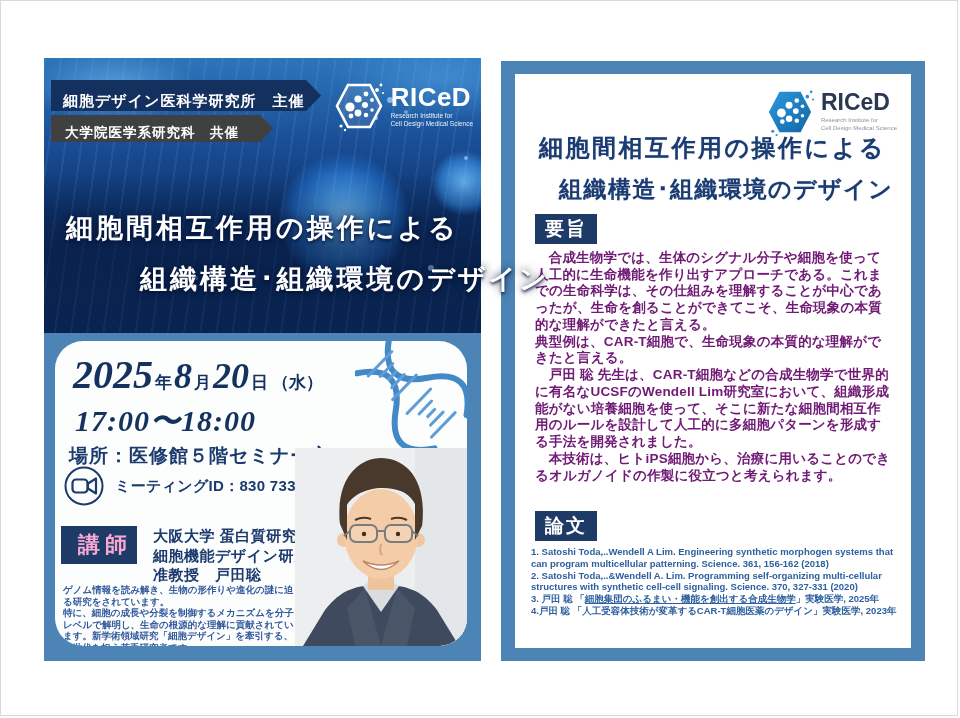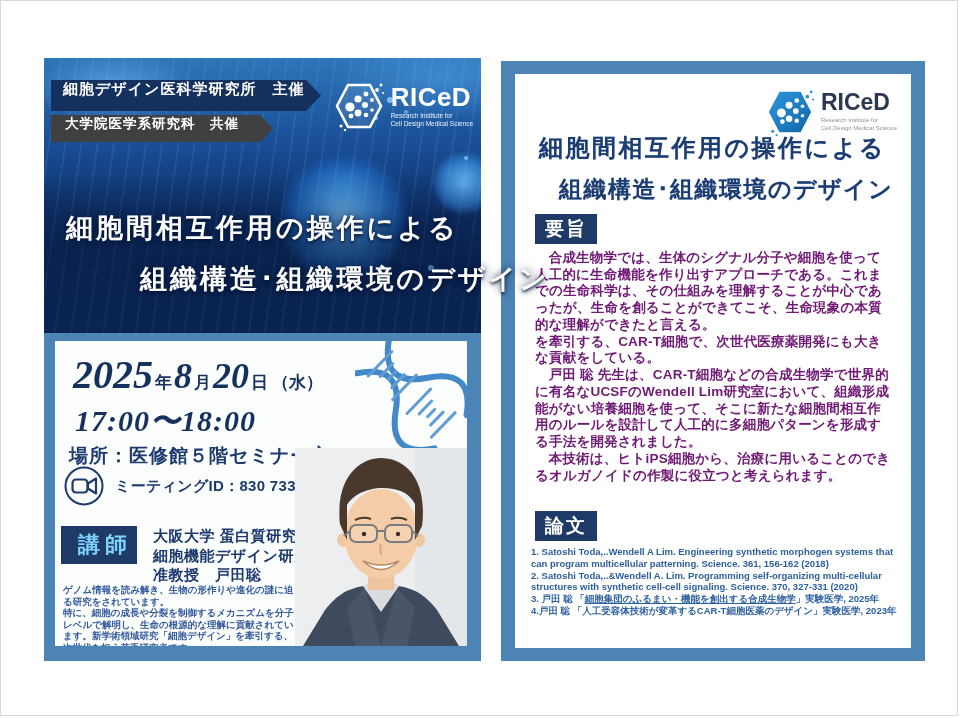--- a/index.html
+++ b/index.html
@@ -19,45 +19,45 @@
   }
   .hero::before { content:""; position:absolute; inset:0;
       background:repeating-linear-gradient(98deg, rgba(130,195,255,.10) 0 2px, rgba(0,0,0,0) 2px 16px); }
   .hero::after { content:""; position:absolute; inset:0;
       background:linear-gradient(180deg, rgba(8,25,60,0) 42%, rgba(8,24,58,.55) 70%, rgba(8,24,58,.35) 100%); }
   .bubbles { position:absolute; left:330px; top:58px; width:4px; height:4px; border-radius:50%; background:rgba(170,220,255,.8);
       box-shadow: 14px -18px 0 1px rgba(170,220,255,.7), 30px -6px 0 0 rgba(150,205,250,.6),
                   -260px 120px 0 1px rgba(150,205,250,.5), -180px 160px 0 0 rgba(150,205,250,.45),
                   55px 150px 0 1px rgba(150,205,250,.5), 90px 40px 0 0 rgba(170,220,255,.6); z-index:1; }
   .ribbon { position:absolute; left:7px; background:#14305f; color:#ffffff; font-weight:bold; z-index:3;
-      display:flex; align-items:flex-start; box-shadow:0 2px 4px rgba(0,10,30,.4); }
+      display:flex; align-items:flex-end; box-shadow:0 2px 4px rgba(0,10,30,.4); }
   .ribbon-1 { top:22px; width:270px; height:31px; font-size:15px; letter-spacing:1px; padding-left:12px;
       clip-path:polygon(0 0, calc(100% - 15px) 0, 100% 50%, calc(100% - 15px) 100%, 0 100%); }
   .ribbon-2 { top:57px; width:222px; height:27px; font-size:13.5px; letter-spacing:1px; padding-left:14px; background:#404040;
       clip-path:polygon(0 0, calc(100% - 13px) 0, 100% 50%, calc(100% - 13px) 100%, 0 100%); }
   .logo-left { position:absolute; right:8px; top:22px; display:flex; align-items:center; gap:6px; z-index:3; }
   .logo-left .logo-name { color:#ffffff; font-size:26px; font-weight:bold; letter-spacing:.5px; line-height:1; }
   .logo-left .logo-sub { color:#e8f2fb; font-size:6.5px; line-height:1.25; margin-top:2px; }
   .hero-title { position:absolute; left:0; width:100%; z-index:3; color:#ffffff; font-weight:bold; font-size:27px;
       letter-spacing:3px; text-shadow:0 0 8px rgba(5,20,55,.9), 0 2px 3px rgba(5,20,55,.8); }
   .hero-title-1 { top:152px; left:22px; }
   .hero-title-2 { top:203px; left:96px; }
   .band { position:absolute; left:0; top:275px; width:437px; height:328px; background:#4c84b5; }
-  .panel-l { position:absolute; left:11px; top:8px; width:412px; height:305px; background:#fcfdfd; overflow:hidden; }
+  .panel-l { position:absolute; left:11px; top:8px; width:412px; height:305px; background:#fcfdfd; overflow:hidden;border-radius:28px; }
   .date-row { position:absolute; left:18px; top:10px; color:#15325f; white-space:nowrap; }
   .d-num { font-family:"Liberation Serif", serif; font-style:italic; font-weight:bold; font-size:40px; }
   .d-num-s { font-family:"Liberation Serif", serif; font-style:italic; font-weight:bold; font-size:36px; }
   .d-unit { font-size:17px; font-weight:bold; margin:0 2px; }
   .time-row { position:absolute; left:20px; top:60px; color:#15325f; font-family:"Liberation Serif", serif;
       font-style:italic; font-weight:bold; font-size:30px; letter-spacing:1px; }
   .place-row { position:absolute; left:14px; top:102px; color:#1c3a6e; font-size:19px; font-weight:bold; letter-spacing:1px; }
   .meet { position:absolute; left:8px; top:124px; display:flex; align-items:center; gap:10px; }
   .meet-lines { color:#1c3a6e; font-weight:bold; font-size:15px; line-height:1.6; letter-spacing:.3px; }
   .lect-row { position:absolute; left:6px; top:185px; display:flex; gap:16px; }
-  .lect-badge { width:76px; height:38px; background:#1e3a66; color:#7dd3fc; font-size:22px; font-weight:bold;
+  .lect-badge { width:76px; height:38px; background:#1e3a66; color:#f9a8d4; font-size:22px; font-weight:bold;
       letter-spacing:5px; display:flex; align-items:center; justify-content:center; padding-left:12px; }
   .affil { color:#1c3a6e; font-weight:bold; font-size:15px; line-height:1.3; letter-spacing:.5px; }
   .bio { position:absolute; left:8px; top:243px; width:238px; color:#33599c; font-weight:bold; font-size:9.5px;
       line-height:1.22; white-space:pre-line; }
   .dna { position:absolute; left:300px; top:-2px; z-index:2; }
   .portrait { position:absolute; right:0; bottom:0; width:172px; height:198px; z-index:3; }
 
   
   .poster-right { position:absolute; left:500px; top:60px; width:424px; height:600px; background:#4c84b5; }
   .panel-r { position:absolute; left:14px; top:13px; width:396px; height:574px; background:#ffffff; padding:0; }
@@ -251,21 +251,21 @@
         </div>
       </div>
 
       <div class="r-title r-title-1">細胞間相互作用の操作による</div>
       <div class="r-title r-title-2">組織構造･組織環境のデザイン</div>
 
       <div class="sec-badge badge-abstract">要旨</div>
 
       <div class="abstract">
         <p>　合成生物学では、生体のシグナル分子や細胞を使って人工的に生命機能を作り出すアプローチである。これまでの生命科学は、その仕組みを理解することが中心であったが、生命を創ることができてこそ、生命現象の本質的な理解ができたと言える。</p>
-        <p>を牽引する、CAR-T細胞で、次世代医療薬開発にも大きな貢献をしている。</p>
+        <p>典型例は、CAR-T細胞で、生命現象の本質的な理解ができたと言える。</p>
         <p>　戸田 聡 先生は、CAR-T細胞などの合成生物学で世界的に有名なUCSFのWendell Lim研究室において、組織形成能がない培養細胞を使って、そこに新たな細胞間相互作用のルールを設計して人工的に多細胞パターンを形成する手法を開発されました。</p>
         <p>　本技術は、ヒトiPS細胞から、治療に用いることのできるオルガノイドの作製に役立つと考えられます。</p>
       </div>
 
       <div class="sec-badge badge-papers">論文</div>
 
       <div class="refs">
         <p class="ref">1. Satoshi Toda,..Wendell A Lim. Engineering synthetic morphogen systems that can program multicellular patterning. Science. 361, 156-162 (2018)</p>
         <p class="ref">2. Satoshi Toda,..&amp;Wendell A. Lim.  Programming self-organizing multi-cellular structures with synthetic cell-cell signaling. Science. 370, 327-331 (2020)</p>
         <p class="ref"><span>3. 戸田 聡 「</span><span class="ref-link">細胞集団のふるまい・機能を創出する合成生物学</span><span>」実験医学, 2025年</span></p>

